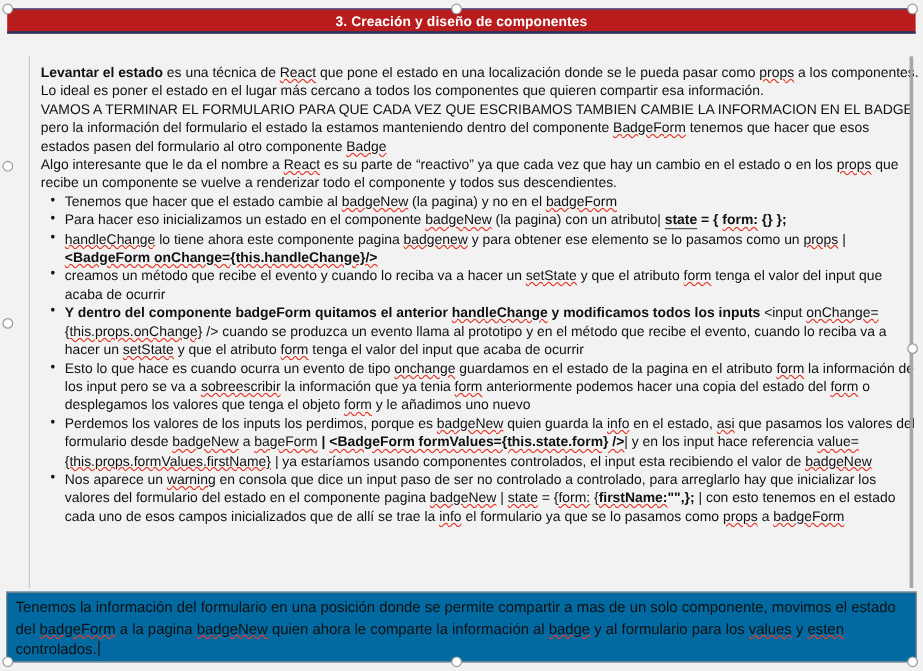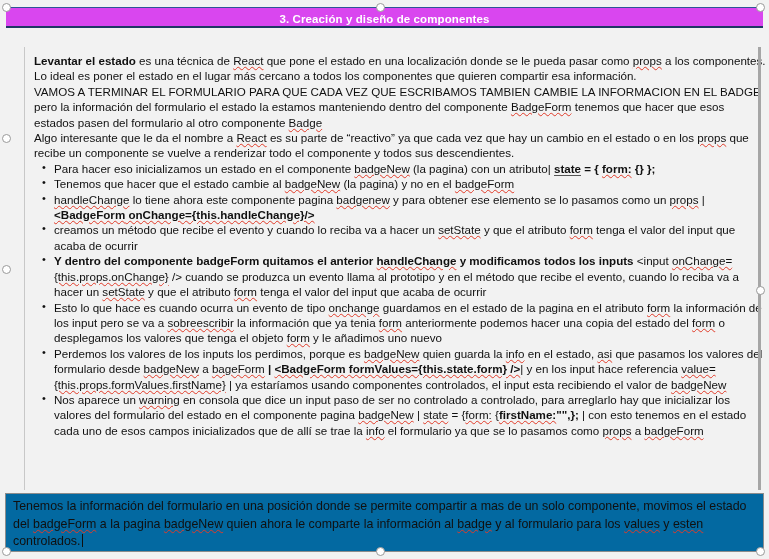--- a/index.html
+++ b/index.html
@@ -54,21 +54,21 @@
     z-index: 40;
   }
 
   
   #title-box {
     position: absolute;
     left: 6px;
     top: 7px;
     width: 757px;
     height: 21px;
-    background: #d946ef;
+    background: #b91c1c;
     border-top: 1px solid #2f5496;
     border-bottom: 2px solid #1f3864;
     box-sizing: border-box;
     z-index: 10;
   }
   #title-box .tl {
     text-align: center;
     color: #ffffff;
     font-size: 11.5px;
     font-weight: bold;
@@ -179,22 +179,22 @@
 
   <div id="body-box">
 
     <p class="para"><span class="b">Levantar el estado</span><span> es una técnica de </span><span class="sq">React</span><span> que pone el estado en una localización donde se le pueda pasar como </span><span class="sq">props</span><span> a los componentes. Lo ideal es poner el estado en el lugar más cercano a todos los componentes que quieren compartir esa información.</span></p>
 
     <p class="para"><span>VAMOS A TERMINAR EL FORMULARIO PARA QUE CADA VEZ QUE ESCRIBAMOS TAMBIEN CAMBIE LA INFORMACION EN EL BADGE pero la información del formulario el estado la estamos manteniendo dentro del componente </span><span class="sq">BadgeForm</span><span> tenemos que hacer que esos estados pasen del formulario al otro componente </span><span class="sq">Badge</span></p>
 
     <p class="para"><span>Algo interesante que le da el nombre a </span><span class="sq">React</span><span> es su parte de “reactivo” ya que cada vez que hay un cambio en el estado o en los </span><span class="sq">props</span><span> que recibe un componente se vuelve a renderizar todo el componente y todos sus descendientes.</span></p>
 
     <ul class="bullets" id="bullet-list">
+        <li><span>Tenemos que hacer que el estado cambie al </span><span class="sq">badgeNew</span><span> (la pagina) y no en el </span><span class="sq">badgeForm</span></li>
         <li><span>Para hacer eso inicializamos un estado en el componente </span><span class="sq">badgeNew</span><span> (la pagina) con un atributo| </span><span class="b ul">state</span><span class="b"> = { </span><span class="b sq">form:</span><span class="b"> {} };</span></li>
-        <li><span>Tenemos que hacer que el estado cambie al </span><span class="sq">badgeNew</span><span> (la pagina) y no en el </span><span class="sq">badgeForm</span></li>
         <li><span class="sq">handleChange</span><span> lo tiene ahora este componente pagina </span><span class="sq">badgenew</span><span> y para obtener ese elemento se lo pasamos como un </span><span class="sq">props</span><span> | </span><span class="b sq">&lt;BadgeForm</span><span class="b sq"> onChange={this.handleChange}/&gt;</span></li>
         <li><span>creamos un método que recibe el evento y cuando lo reciba va a hacer un </span><span class="sq">setState</span><span> y que el atributo </span><span class="sq">form</span><span> tenga el valor del input que acaba de ocurrir</span></li>
         <li><span class="b">Y dentro del componente badgeForm quitamos el anterior </span><span class="b sq">handleChange</span><span class="b"> y modificamos todos los inputs</span><span> &lt;input </span><span class="sq">onChange={this.props.onChange}</span><span> /&gt; cuando se produzca un evento llama al prototipo y en el método que recibe el evento, cuando lo reciba va a hacer un </span><span class="sq">setState</span><span> y que el atributo </span><span class="sq">form</span><span> tenga el valor del input que acaba de ocurrir</span></li>
         <li><span>Esto lo que hace es cuando ocurra un evento de tipo </span><span class="sq">onchange</span><span> guardamos en el estado de la pagina en el atributo </span><span class="sq">form</span><span> la información de los input pero se va a </span><span class="sq">sobreescribir</span><span> la información que ya tenia </span><span class="sq">form</span><span> anteriormente podemos hacer una copia del estado del </span><span class="sq">form</span><span> o desplegamos los valores que tenga el objeto </span><span class="sq">form</span><span> y le añadimos uno nuevo</span></li>
         <li><span>Perdemos los valores de los inputs los perdimos, porque es </span><span class="sq">badgeNew</span><span> quien guarda la </span><span class="sq">info</span><span> en el estado, </span><span class="sq">asi</span><span> que pasamos los valores del formulario desde </span><span class="sq">badgeNew</span><span> a </span><span class="sq">bageForm</span><span class="b"> | </span><span class="b sq">&lt;BadgeForm formValues={this.state.form} /&gt;</span><span>| y en los input hace referencia </span><span class="sq">value={this.props.formValues.firstName}</span><span> | ya estaríamos usando componentes controlados, el input esta recibiendo el valor de </span><span class="sq">badgeNew</span></li>
         <li><span>Nos aparece un </span><span class="sq">warning</span><span> en consola que dice un input paso de ser no controlado a controlado, para arreglarlo hay que inicializar los valores del formulario del estado en el componente pagina </span><span class="sq">badgeNew</span><span> | </span><span class="sq">state</span><span> = {</span><span class="sq">form:</span><span> {</span><span class="b sq">firstName:</span><span class="b">"",};</span><span> | con esto tenemos en el estado cada uno de esos campos inicializados que de allí se trae la </span><span class="sq">info</span><span> el formulario ya que se lo pasamos como </span><span class="sq">props</span><span> a </span><span class="sq">badgeForm</span></li>
       </ul>
   </div>
 
   <div id="body-scroll"></div>

